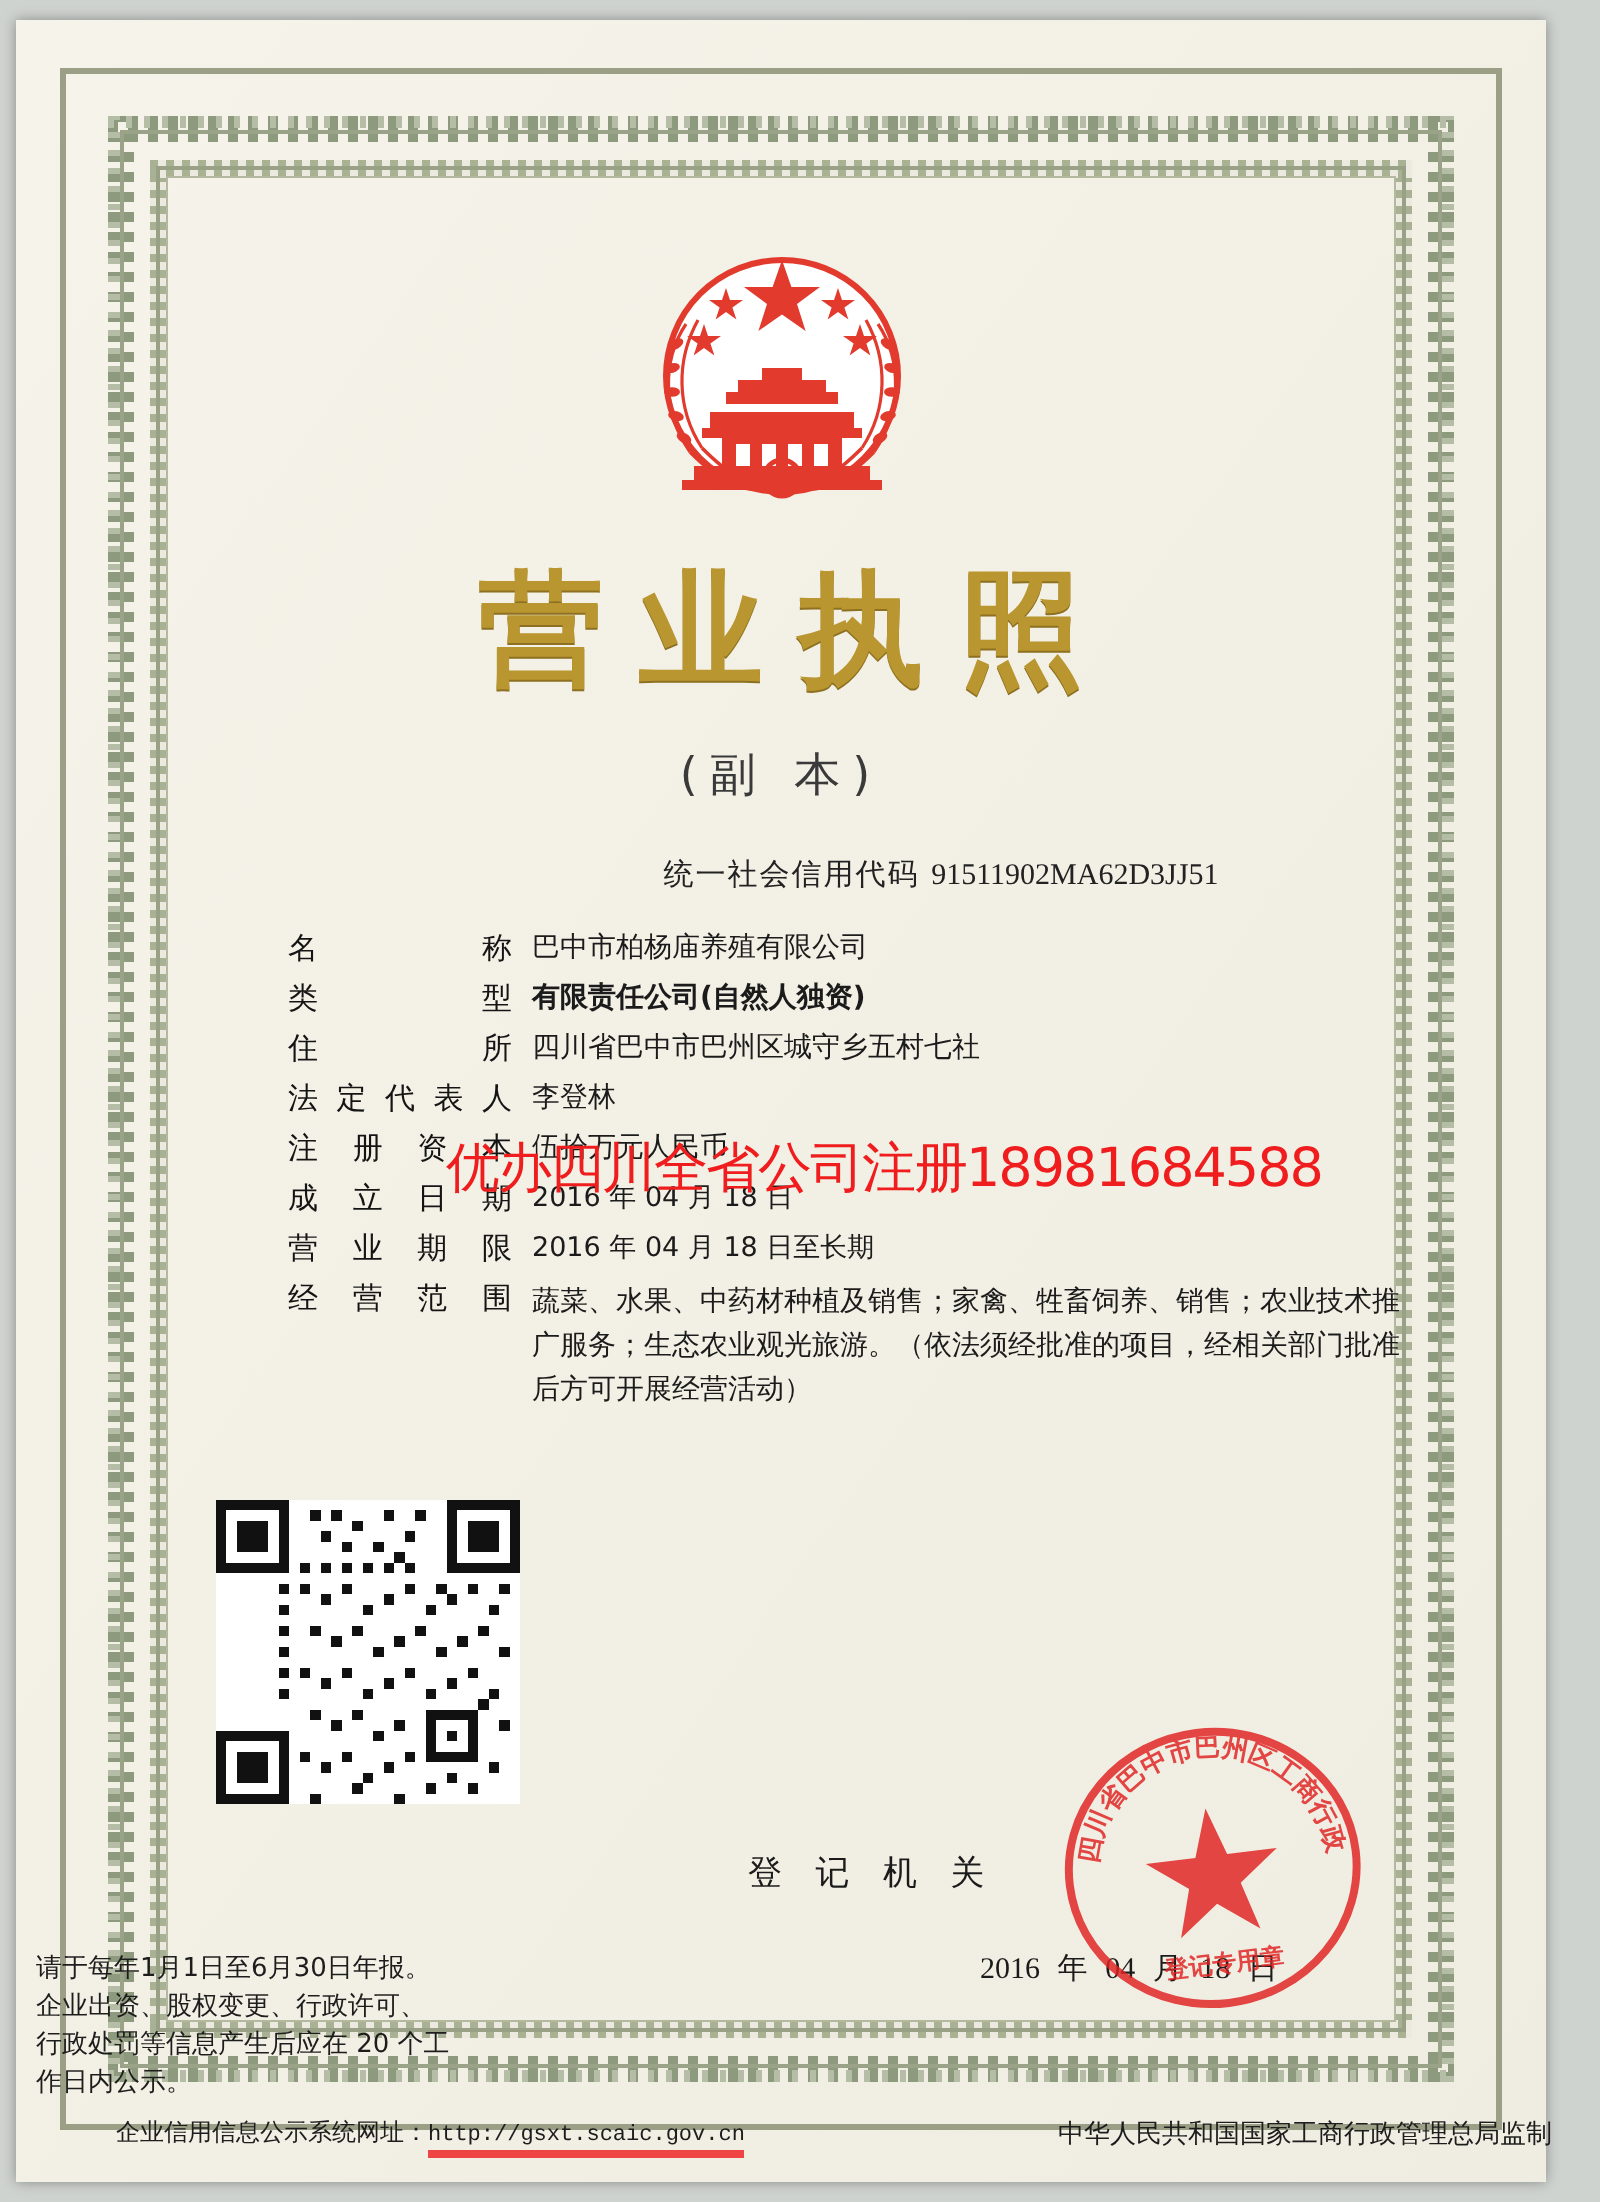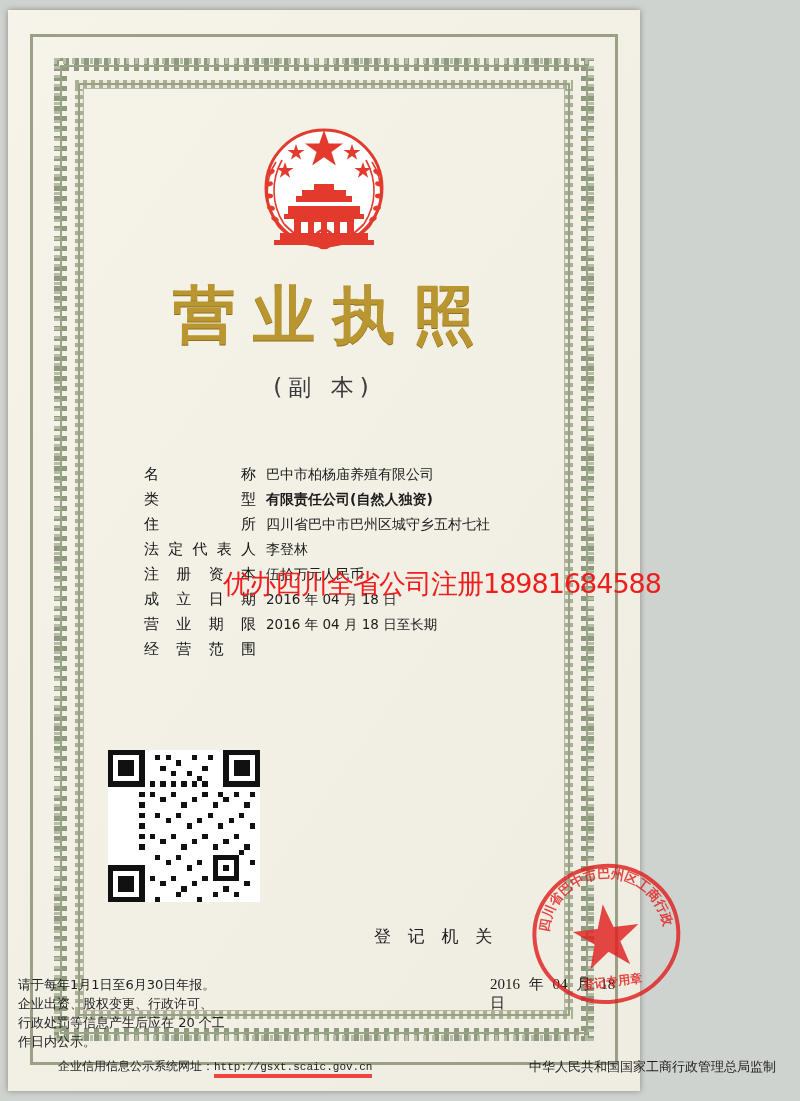--- a/index.html
+++ b/index.html
@@ -6,21 +6,21 @@
   body{
     width:800px;height:1101px;
     background:#cfd3cf;
     font-family:"Liberation Sans", sans-serif;
     overflow:hidden;
     position:relative;
   }
   
   #paper{
     position:absolute;
-    left:8px;top:10px;width:632px;height:1081px;
+    left:8px;top:10px;width:765px;height:1081px;
     background:linear-gradient(125deg,#f6f4ea 0%,#f3f1e6 40%,#efede1 100%);
     box-shadow:0 0 6px rgba(0,0,0,.35);
   }
   
   .frame{position:absolute;}
   #frame-outer{
     left:22px;top:24px;right:22px;bottom:26px;
     border:3px solid #9a9f86;
   }
   #frame-greek{
@@ -234,20 +234,24 @@
           <path d="M40 114 C54 128 62 132 71 131"></path>
           <path d="M120 114 C106 128 98 132 89 131"></path>
         </g>
       </g>
     </svg>
   </div>
 
   <div id="title">营业执照</div>
   <div id="subtitle">(副 本)</div>
 
+  <div id="credit-code">
+    <span>统一社会信用代码</span>
+    <span class="num">91511902MA62D3JJ51</span>
+  </div>
 
   <div id="fields">
 
     <div class="row">
       <div class="label">
           <span>名</span>
           <span>称</span>
         </div>
       <div class="value">巴中市柏杨庙养殖有限公司</div>
     </div>
@@ -309,20 +313,21 @@
       <div class="value small">2016 年 04 月 18 日至长期</div>
     </div>
 
     <div class="row">
       <div class="label">
           <span>经</span>
           <span>营</span>
           <span>范</span>
           <span>围</span>
         </div>
+      <div class="value scope">蔬菜、水果、中药材种植及销售；家禽、牲畜饲养、销售；农业技术推广服务；生态农业观光旅游。（依法须经批准的项目，经相关部门批准后方可开展经营活动）</div>
     </div>
 
   </div>
 
   <div id="promo">优办四川全省公司注册18981684588</div>
 
   <div id="qr">
     <svg viewBox="0 0 29 29" width="152" height="152" shape-rendering="crispEdges">
       <rect width="29" height="29" fill="#fff"></rect>
       <g fill="#111">

